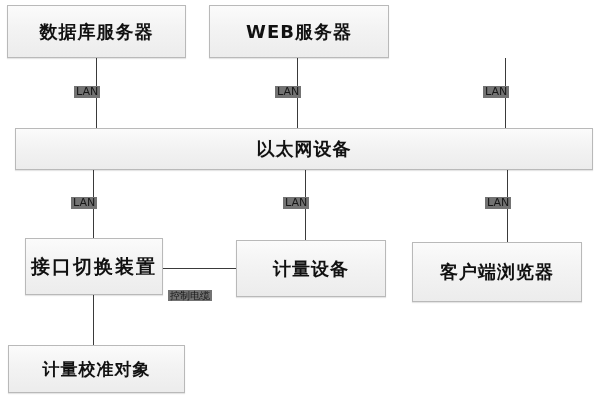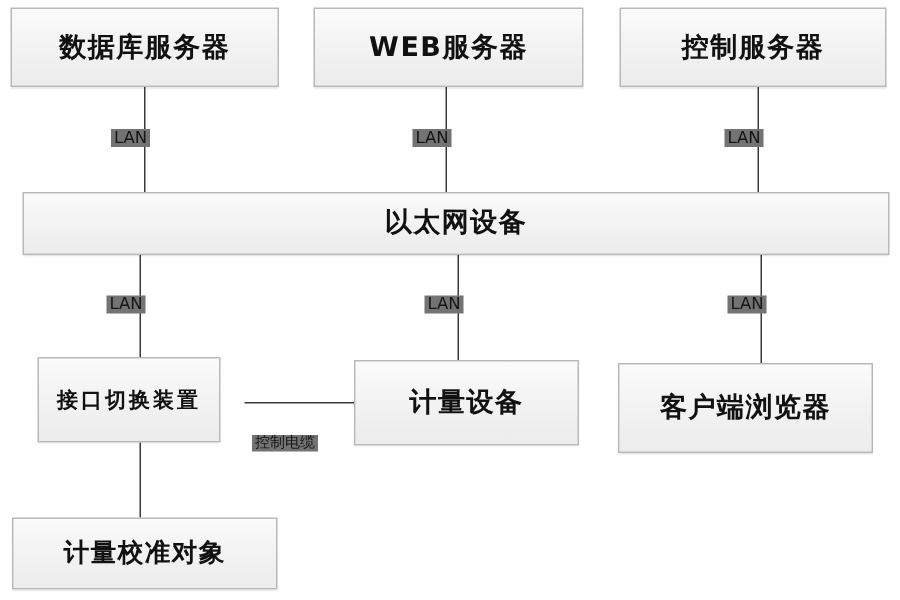--- a/index.html
+++ b/index.html
@@ -36,21 +36,21 @@
   }
   .node .label {
     display: block;
     line-height: 1;
   }
 
   .n-db       { left: 7px;   top: 5px;   width: 179px; height: 53px; font-size: 18px; }
   .n-web      { left: 209px; top: 5px;   width: 180px; height: 53px; font-size: 18px; }
   .n-ctrl     { left: 413px; top: 5px;   width: 178px; height: 53px; font-size: 18px; }
   .n-eth      { left: 15px;  top: 128px; width: 578px; height: 42px; font-size: 18px; }
-  .n-switch   { left: 25px;  top: 238px; width: 122px; height: 57px; font-size: 14px; letter-spacing: 2px;}
+  .n-switch   { left: 25px;  top: 238px; width: 138px; height: 57px; font-size: 19px; letter-spacing: 2px;}
   .n-meter    { left: 236px; top: 240px; width: 150px; height: 57px; font-size: 18px; }
   .n-browser  { left: 412px; top: 242px; width: 170px; height: 60px; font-size: 18px; }
   .n-object   { left: 8px;   top: 345px; width: 177px; height: 48px; font-size: 17px; }
 
   
   .vline {
     position: absolute;
     width: 1px;
     background: #3a3a3a;
     z-index: 1;
@@ -125,23 +125,20 @@
   <span class="link-label cable lbl-cable">控制电缆</span>
 
   <div class="node n-web">
     <span class="label">WEB服务器</span>
   </div>
 
   <div class="node n-db">
     <span class="label">数据库服务器</span>
   </div>
 
-  <div class="node n-ctrl">
-    <span class="label">控制服务器</span>
-  </div>
 
   <div class="node n-eth">
     <span class="label">以太网设备</span>
   </div>
 
   <div class="node n-switch">
     <span class="label">接口切换装置</span>
   </div>
 
   <div class="node n-meter">

